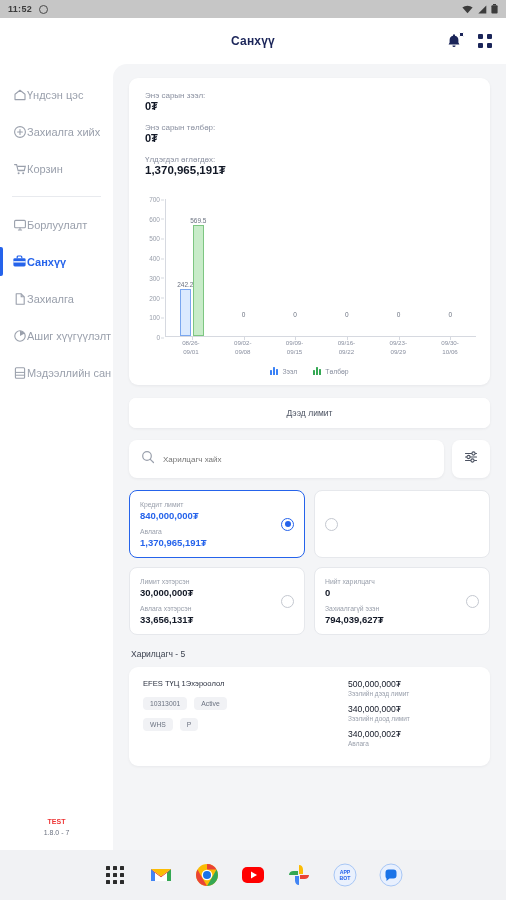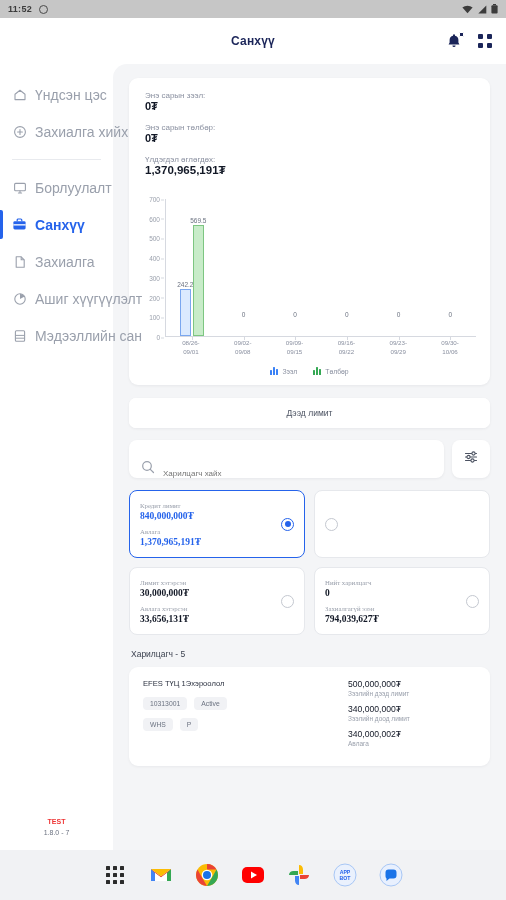--- a/index.html
+++ b/index.html
@@ -38,22 +38,22 @@
   }
   .grid-ic { display: grid; grid-template-columns: 5px 5px; gap: 4px; }
   .grid-ic i { width: 5px; height: 5px; background: #1b2559; display: block; border-radius: 1px; }
 
   
   .shell { display: flex; height: 786px; background: #fff; }
 
   
   .sidebar { width: 113px; background: #fff; padding-top: 12px; position: relative; flex: 0 0 113px; }
   .nav-item {
-    display: flex; align-items: center; gap: 8px; height: 37px;
-    padding-left: 12px; position: relative; color: #9aa0ac; font-size: 14px;
+    display: flex; align-items: center; gap: 0; height: 37px;
+    padding-left: 12px; position: relative; color: #9aa0ac; font-size: 11px;
     white-space: nowrap;
   }
   .nav-item .nav-ic { width: 15px; height: 15px; flex: 0 0 15px; display: flex; align-items: center; justify-content: center; }
   .nav-item.active { color: #2563eb; font-weight: 600; }
   .nav-item.active::before {
     content: ""; position: absolute; left: 0; top: 4px; bottom: 4px; width: 3px;
     background: #2563eb; border-radius: 0 2px 2px 0;
   }
   .nav-sep { height: 1px; background: #e8eaee; margin: 9px 12px 9px 12px; }
   .ver {
@@ -117,41 +117,41 @@
 
   
   .tabs { display: flex; margin-top: 13px; border-radius: 7px; overflow: hidden; background: #fff; box-shadow: 0 1px 3px rgba(16,24,40,.06); }
   .tab { flex: 1; text-align: center; padding: 10px 0; font-size: 8.5px; color: #4b5261; background: #fff; }
   .tab.selected { background: #d9d9d9; color: #3c4250; }
 
   
   .searchrow { display: flex; gap: 8px; margin-top: 12px; }
   .searchbox {
     flex: 1; background: #fff; border-radius: 8px; height: 38px;
-    display: flex; align-items: flex-end; gap: 8px; padding: 0 12px;
+    display: flex; align-items: center; gap: 8px; padding: 0 12px;
     box-shadow: 0 1px 3px rgba(16,24,40,.06);
   }
   .searchbox input {
     border: 0; outline: 0; font-size: 8px; color: #9aa0ac; background: transparent;
     font-family: "Liberation Sans", sans-serif; width: 100%;
   }
   .filterbtn {
     width: 38px; height: 38px; background: #fff; border-radius: 8px;
     display: flex; align-items: center; justify-content: center;
     box-shadow: 0 1px 3px rgba(16,24,40,.06);
   }
 
   
   .stats { display: grid; grid-template-columns: 1fr 1fr; gap: 9px; margin-top: 12px; }
   .stat {
     background: #fff; border: 1px solid #e6e8ec; border-radius: 8px;
     padding: 9px 10px; display: flex; align-items: center; min-height: 68px;
   }
   .stat.sel { border: 1.4px solid #2563eb; }
-  .stat .sbody { flex: 1; min-width: 0; font-family: Liberation Serif, serif; }
+  .stat .sbody { flex: 1; min-width: 0; }
   .stat .k { font-size: 6.8px; color: #9aa0ac; margin-bottom: 2px; }
   .stat .v { font-size: 9.5px; color: #121826; font-weight: 700; margin-bottom: 7px; }
   .stat.sel .v { color: #2563eb; }
   .stat .v.last { margin-bottom: 0; }
   .radio { width: 13px; height: 13px; border-radius: 50%; border: 1.4px solid #c4c8d0; flex: 0 0 13px; position: relative; }
   .radio.on { border-color: #2563eb; }
   .radio.on::after {
     content: ""; position: absolute; inset: 2.5px; border-radius: 50%; background: #2563eb;
   }
 
@@ -231,20 +231,31 @@
     <div class="nav-item">
       <span class="nav-ic">
         <svg width="14" height="14" viewBox="0 0 14 14">
             <circle cx="7" cy="7" r="5.4" fill="none" stroke="#9aa0ac" stroke-width="1.1"></circle>
             <path d="M7 4.6v4.8M4.6 7h4.8" stroke="#9aa0ac" stroke-width="1.1" stroke-linecap="round"></path>
           </svg>
       </span>
       <span>Захиалга хийх</span>
     </div>
 
+    <div class="nav-item">
+      <span class="nav-ic">
+        <svg width="14" height="14" viewBox="0 0 14 14">
+            <path d="M1.6 2.6h2l1.5 6.2h6" fill="none" stroke="#9aa0ac" stroke-width="1.1" stroke-linecap="round"></path>
+            <path d="M4.3 4.4h8l-1 4h-6" fill="none" stroke="#9aa0ac" stroke-width="1.1"></path>
+            <circle cx="5.6" cy="11.2" r="1" fill="#9aa0ac"></circle>
+            <circle cx="10.2" cy="11.2" r="1" fill="#9aa0ac"></circle>
+          </svg>
+      </span>
+      <span>Корзин</span>
+    </div>
 
     <div class="nav-sep"></div>
 
     <div class="nav-item">
       <span class="nav-ic">
         <svg width="14" height="14" viewBox="0 0 14 14">
             <rect x="1.6" y="2.4" width="10.8" height="7.4" rx="1" fill="none" stroke="#9aa0ac" stroke-width="1.1"></rect>
             <path d="M5.4 12h3.2M7 9.8V12" stroke="#9aa0ac" stroke-width="1.1" stroke-linecap="round"></path>
           </svg>
       </span>

